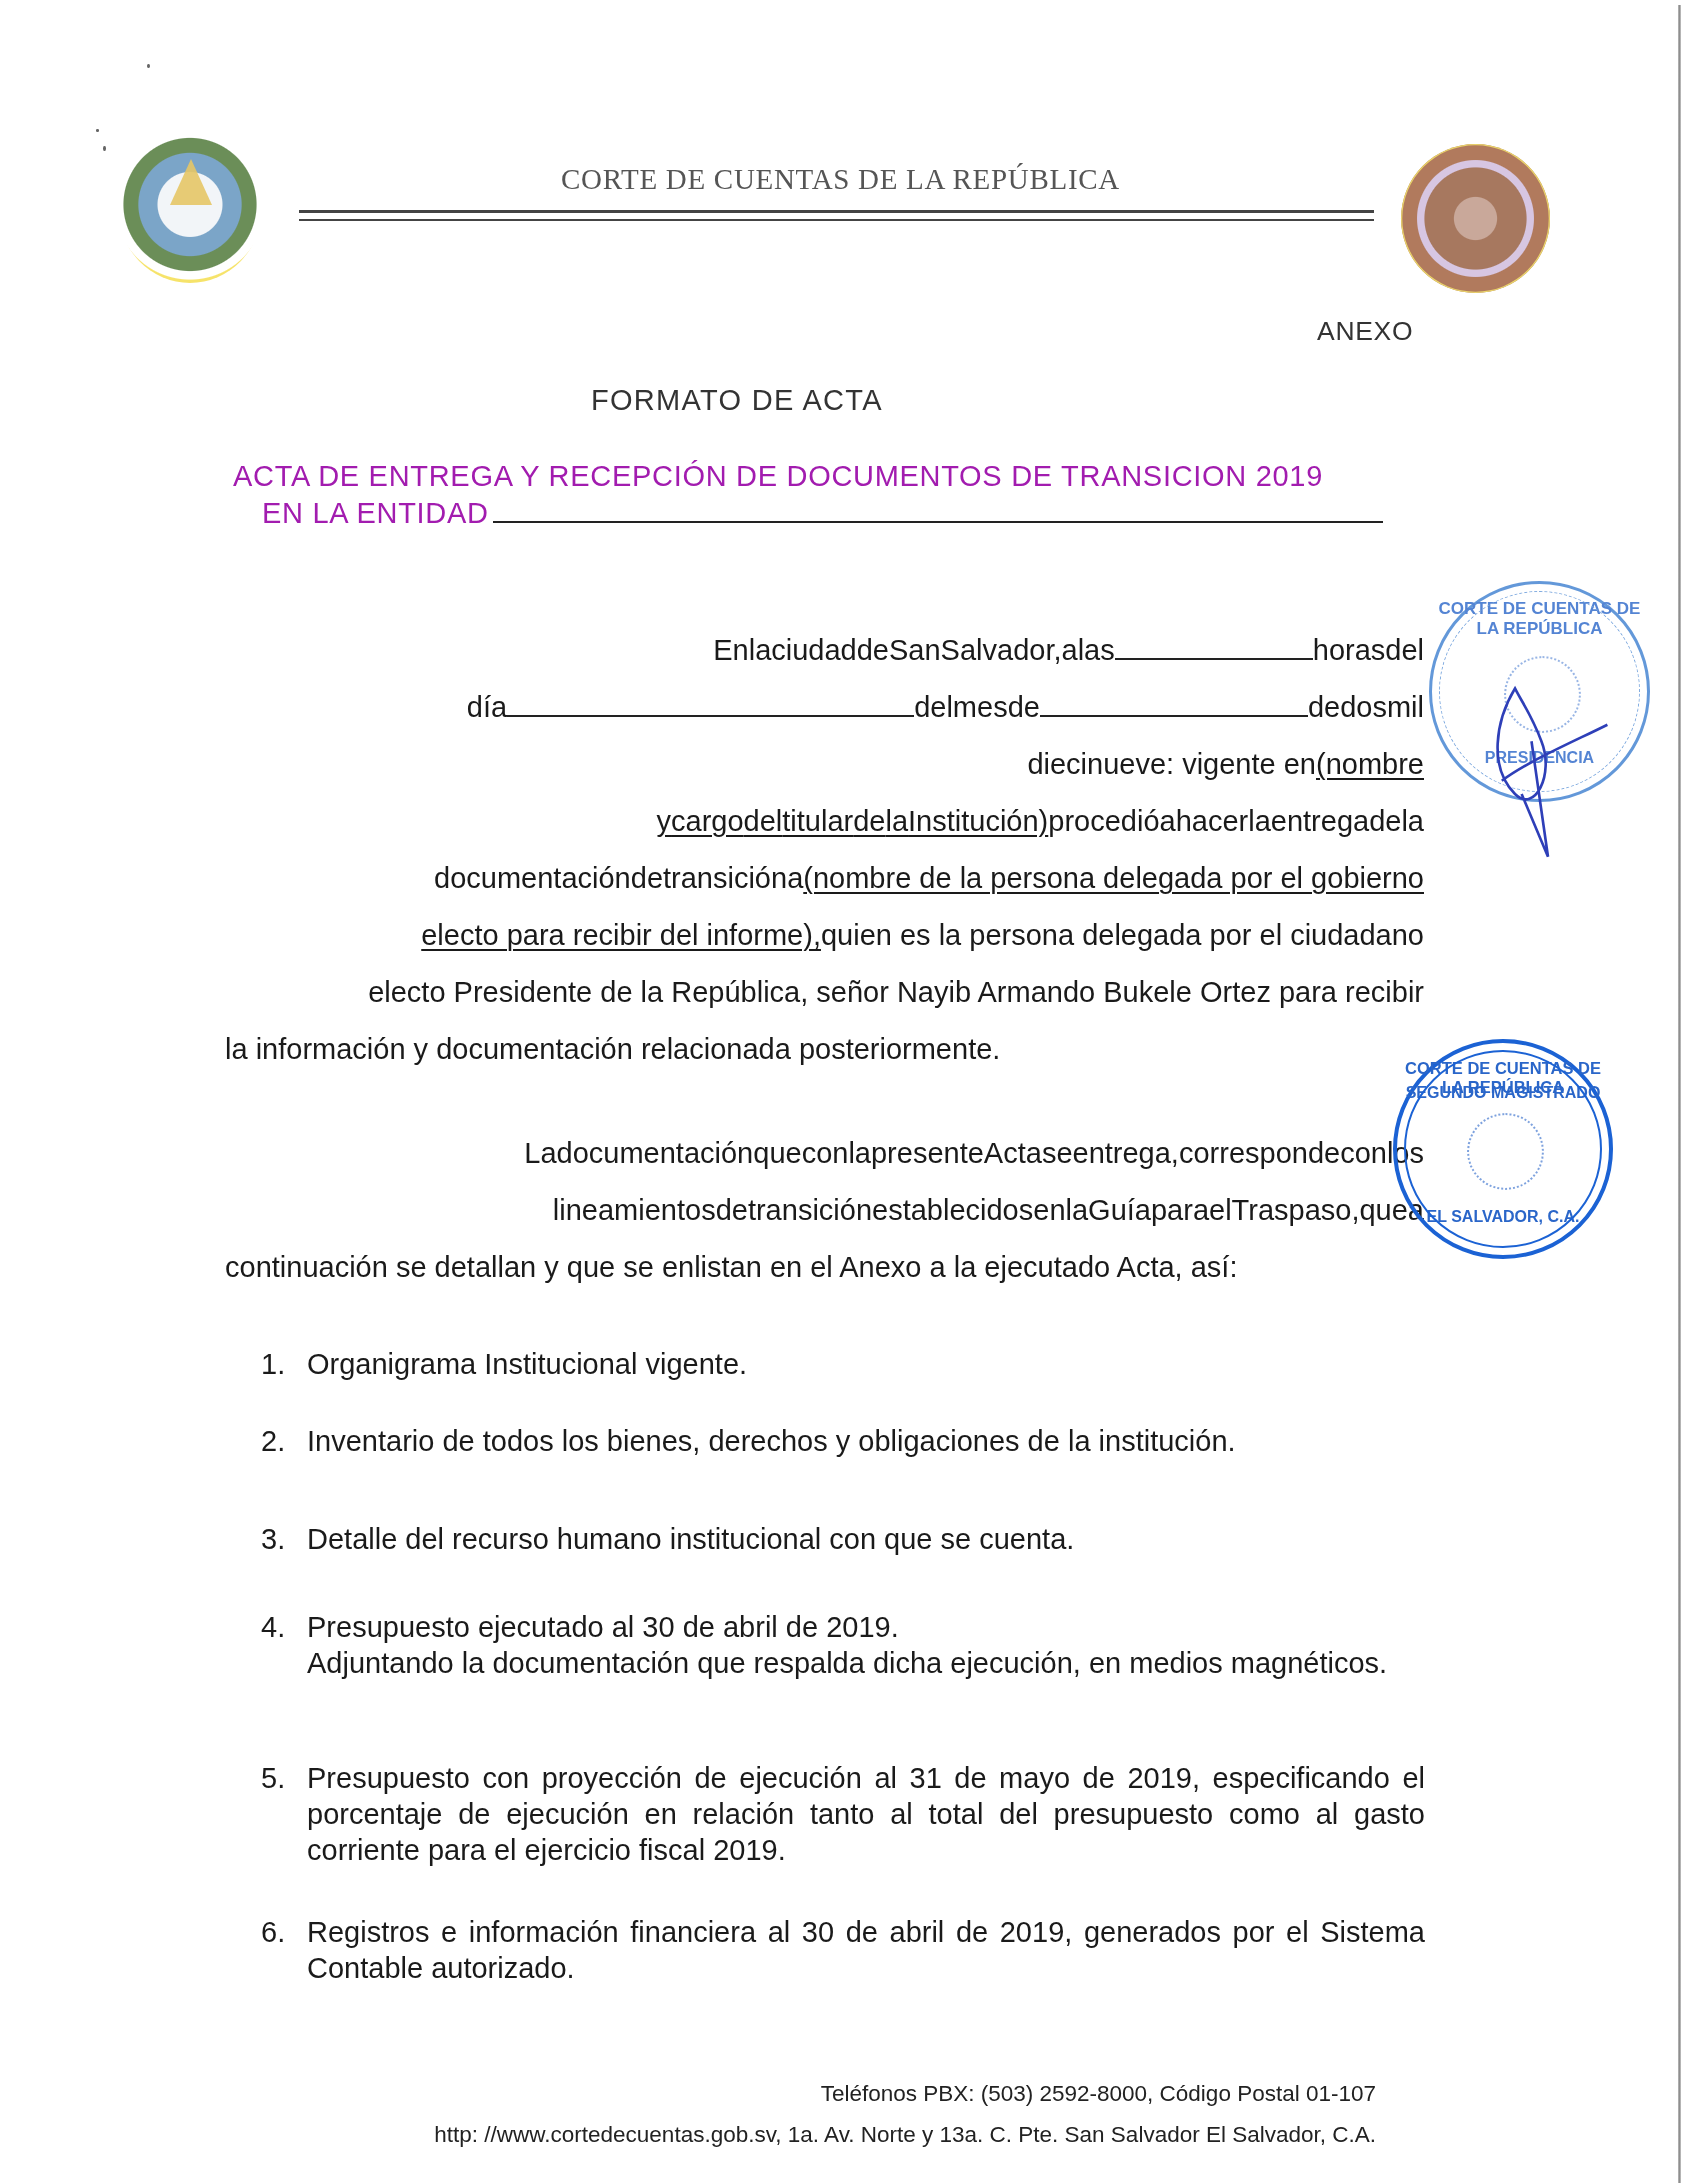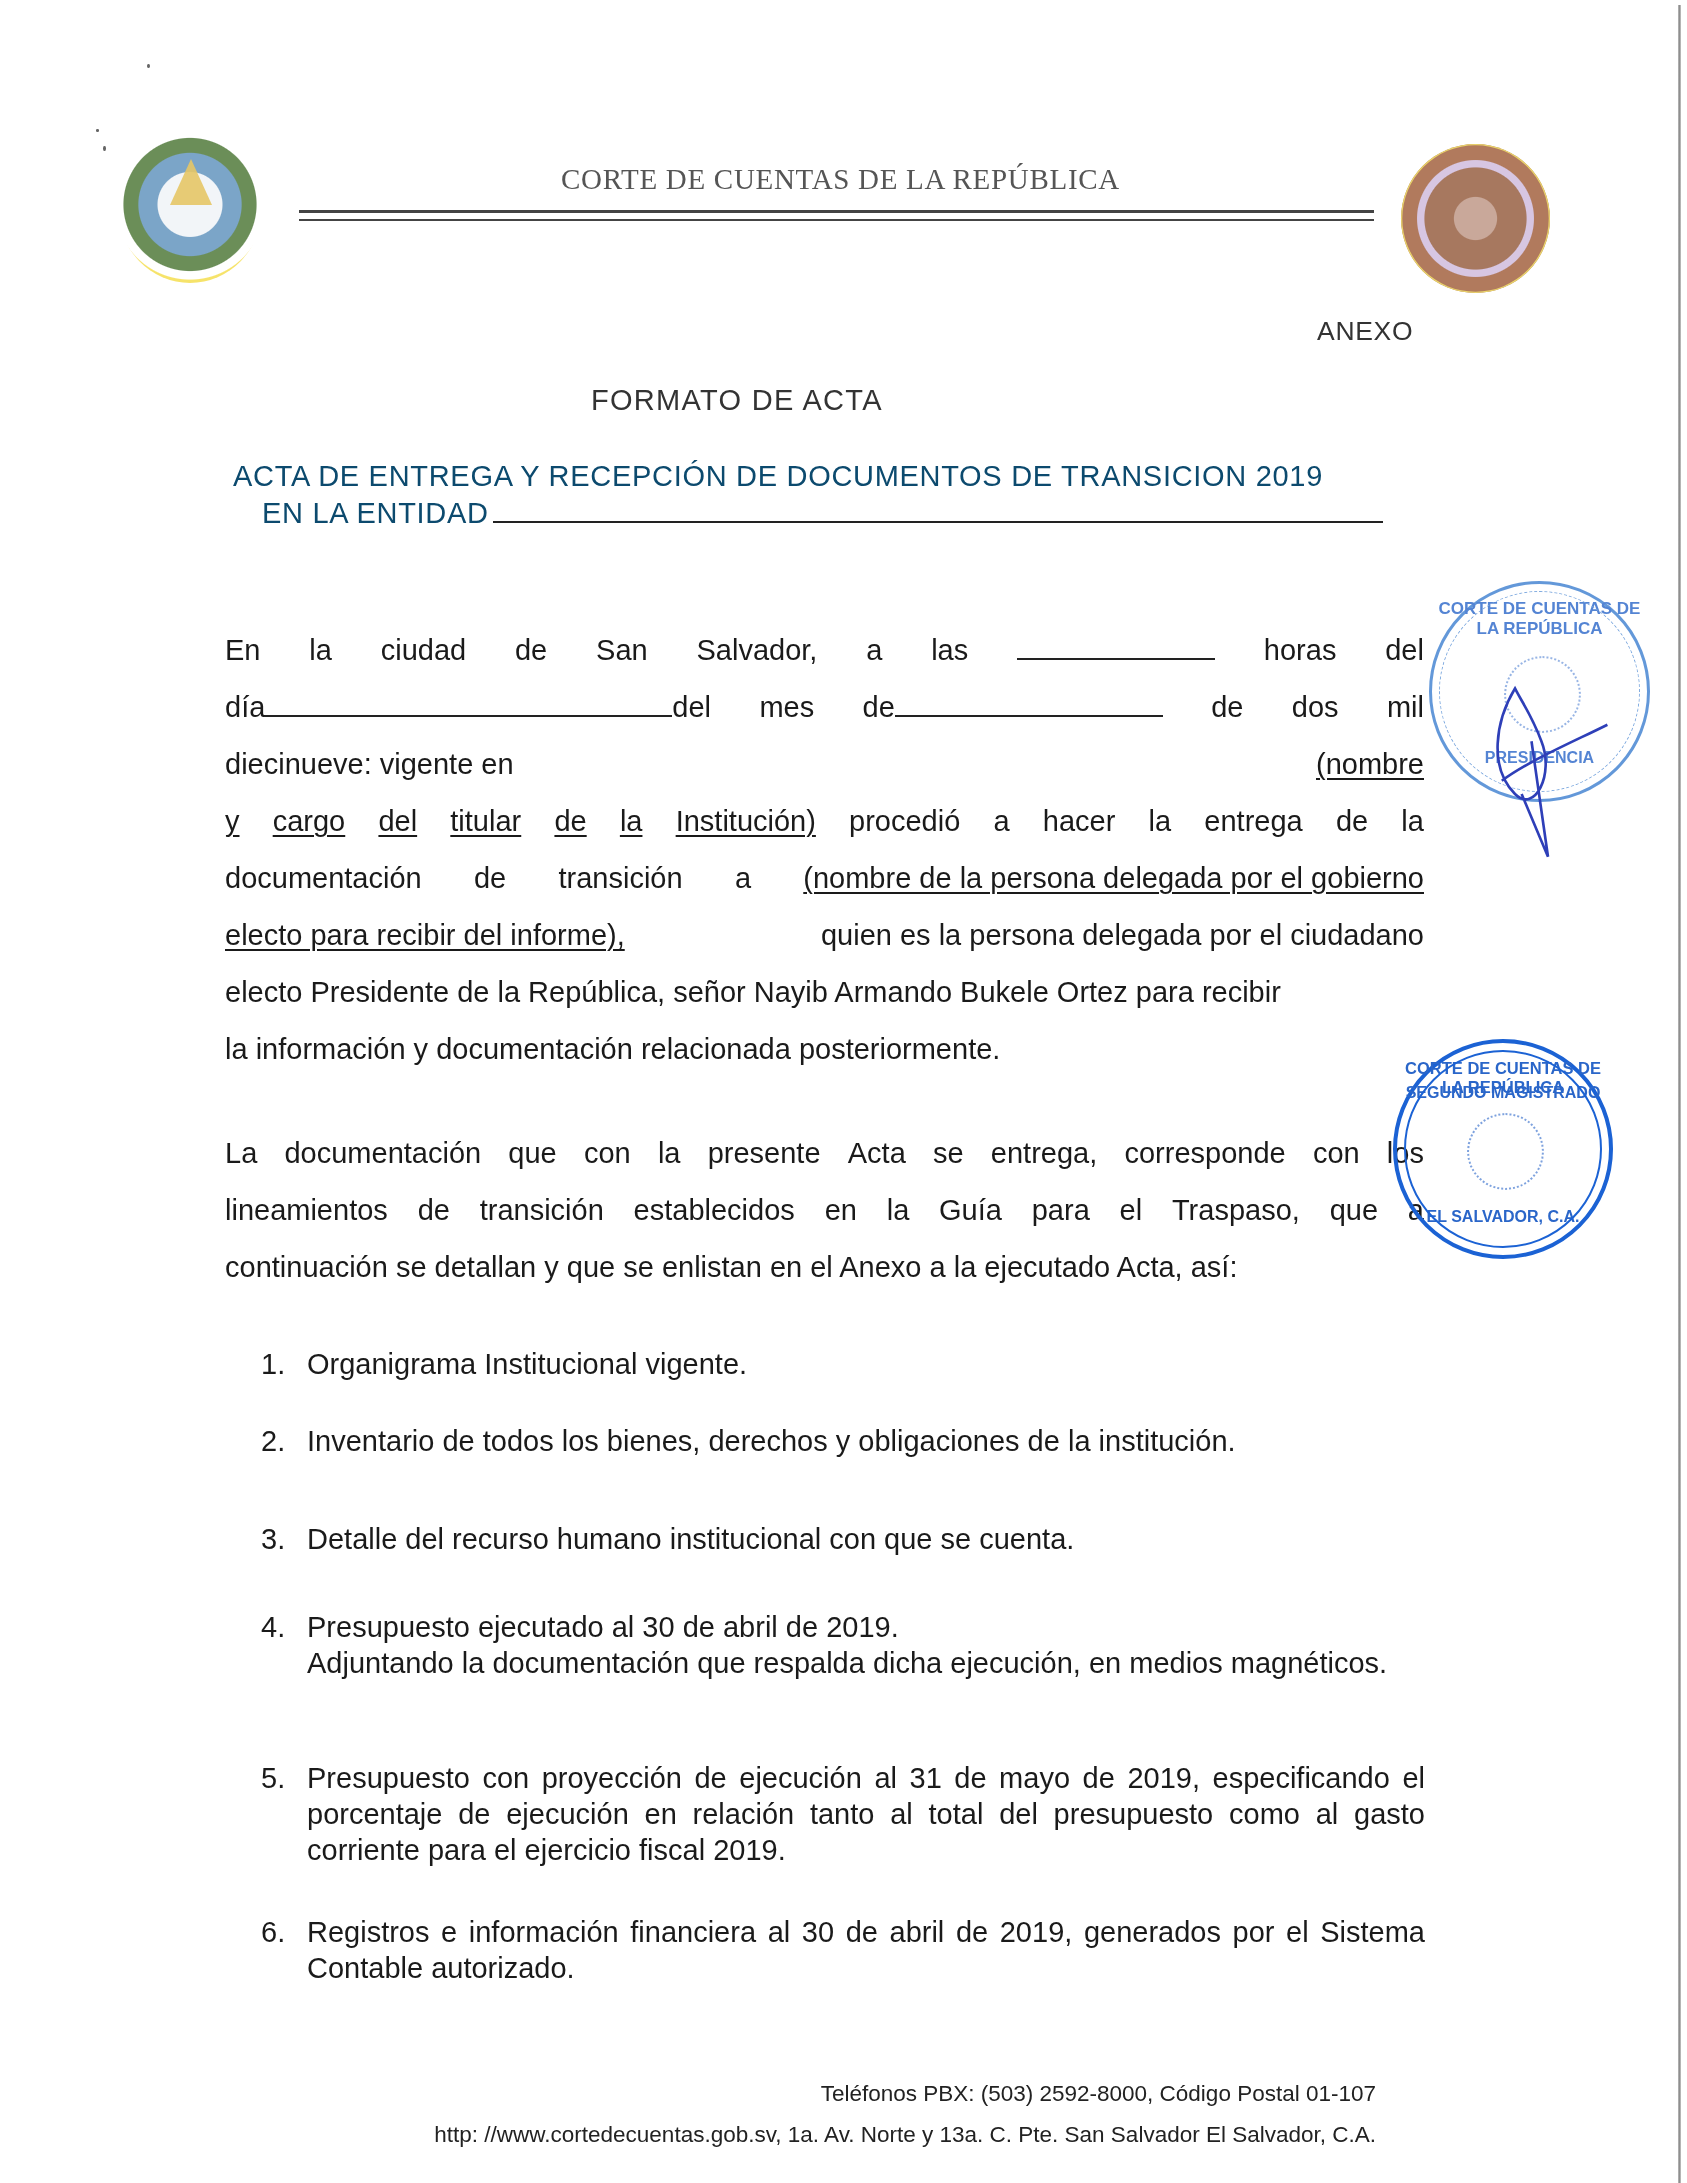--- a/index.html
+++ b/index.html
@@ -22,28 +22,28 @@
     background: radial-gradient(circle at 50% 48%, #f2f5f8 0 30%, #7ba5c8 31% 48%, #6b8e58 49% 62%, #fff 63% 70%, #f6e36a 71% 80%, #fff 81%); }
   .seal-right { left: 1401px; top: 144px; width: 149px; height: 149px;
     background: radial-gradient(circle at 50% 50%, #c9a89a 0 20%, #a7785f 21% 48%, #d7c6e2 49% 55%, #b17a5d 56% 78%, #e8c55a 79% 86%, #fff 87%);
     box-shadow: 0 0 0 1.3px #e9d36a inset; }
   .seal-inner-tri { position: absolute; left: 52px; top: 26.5px; width: 0; height: 0;
     border-left: 21px solid transparent; border-right: 21px solid transparent; border-bottom: 46px solid #e6c766; opacity: .9; }
 
   
   .anexo { left: 1317px; top: 316px; font-size: 26.5px; letter-spacing: 0.7px; color: #333; text-align: center; }
   .formato { left: 591px; top: 384px; font-size: 29px; letter-spacing: 1.3px; color: #333; }
-  .acta-title { left: 233px; top: 458px; width: 1191px; font-size: 29px; letter-spacing: 0.7px; color: #0c4a6e; line-height: 37px; }
+  .acta-title { left: 233px; top: 458px; width: 1191px; font-size: 29px; letter-spacing: 0.7px; color: #a21caf; line-height: 37px; }
   .acta-title .l2 { padding-left: 29px; }
   .fill-line { display: inline-block; border-bottom: 2.6px solid #222; vertical-align: baseline; }
   .entity-line { width: 890px; height: 0; margin-left: 4px; }
 
   
   .para { left: 225px; width: 1199px; font-size: 29px; line-height: 57px; color: #1a1a1a; }
-  .jline { display: flex; justify-content: space-between; white-space: nowrap; height: 57px; align-items: baseline; }
+  .jline { display: flex; justify-content: flex-end; white-space: nowrap; height: 57px; align-items: baseline; }
   .jline.last { justify-content: flex-start; }
   .u { text-decoration: underline; text-decoration-thickness: 2px; text-underline-offset: 4px; }
   .blank { display: inline-block; border-bottom: 2px solid #222; height: 20px; }
 
   .p1 { top: 622px; }
   .p2 { top: 1125px; }
 
   
   .list { left: 261px; width: 1164px; font-size: 29px; color: #1a1a1a; }
   .li { position: absolute; left: 0; width: 1164px; line-height: 36px; }

